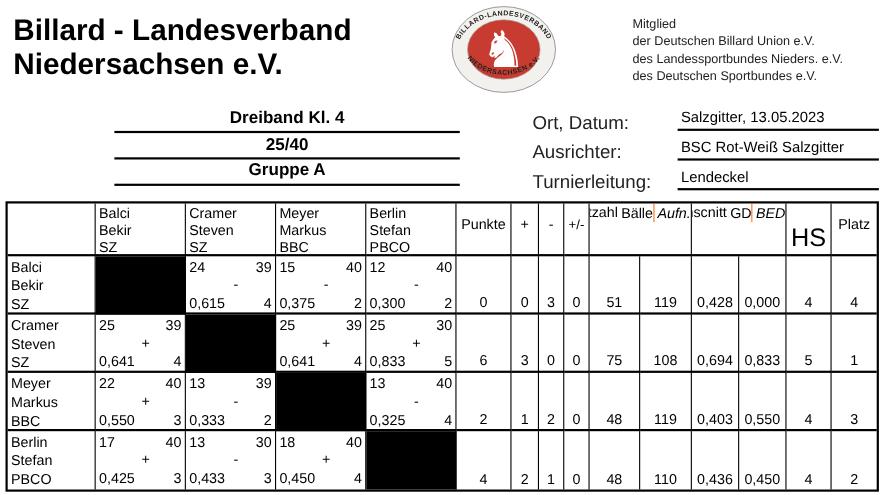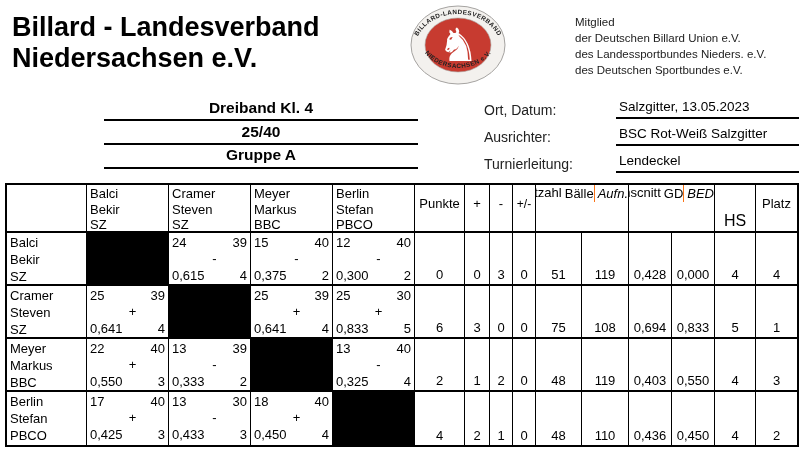--- a/index.html
+++ b/index.html
@@ -15,21 +15,21 @@
   .logo { position:absolute; left:409px; top:4px; width:98px; height:82px; }
   .membership { position:absolute; left:575px; top:14px; font-size:11.5px; line-height:16px; color:#222; }
   
   .band {
     position:absolute; left:104px; width:314px; text-align:center;
     font-weight:700; font-size:15.5px; border-bottom:2px solid #000;
   }
   .band.b1 { top:99px;  padding-bottom:2px; }
   .band.b2 { top:123px; padding-bottom:2px; }
   .band.b3 { top:146px; padding-bottom:3px; }
-  .mlabel { position:absolute; left:484px; font-size:14px; color:#222; }
+  .mlabel { position:absolute; left:484px; font-size:17px; color:#222; }
   .ml1 { top:102px; } .ml2 { top:129px; } .ml3 { top:156px; }
   .mvalue {
     position:absolute; left:616px; width:180px; font-size:13.5px;
     border-bottom:2px solid #000; padding:0 0 3px 3px;
   }
   .mv1 { top:99px; } .mv2 { top:126px; } .mv3 { top:153px; }
   
   .grid {
     position:absolute; left:5px; top:183px;
     display:grid;
@@ -37,21 +37,21 @@
     grid-template-rows:48px 53px 53px 53px 53px;
     border:2px solid #000; background:#fff; font-size:13px;
   }
   .cell { border-right:1px solid #000; border-bottom:2px solid #000; box-sizing:border-box; overflow:hidden; }
   .col-last { border-right:none; }
   .row-last { border-bottom:none; }
   .span2 { grid-column:span 2; }
   
   .player-h { padding:1px 0 0 3px; line-height:15.5px; }
   .hlabel { display:flex; align-items:flex-end; justify-content:center; padding-bottom:20px; }
-  .hs-h { font-size:16px; padding-bottom:1px;text-align:center; }
+  .hs-h { font-size:23px; padding-bottom:1px;text-align:center; }
   .pm-h { font-size:12px; }
   .group { display:flex; flex-direction:row; justify-content:flex-end; }
   .group-label { text-align:center; line-height:15px; }
   .sub-row { display:flex; height:17px; }
   .sub-cell { flex:1; padding-left:3px; display:flex; align-items:flex-end; padding-bottom:1px; }
   .sub-cell + .sub-cell { border-left:1px solid #f97316;font-style:italic; }
   
   .name-cell { padding:1px 0 0 3px; line-height:17px; }
   .match { display:flex; flex-direction:column; padding:1px 3px 0 3px; line-height:17px; }
   .m1, .m3 { display:flex; justify-content:space-between; }

